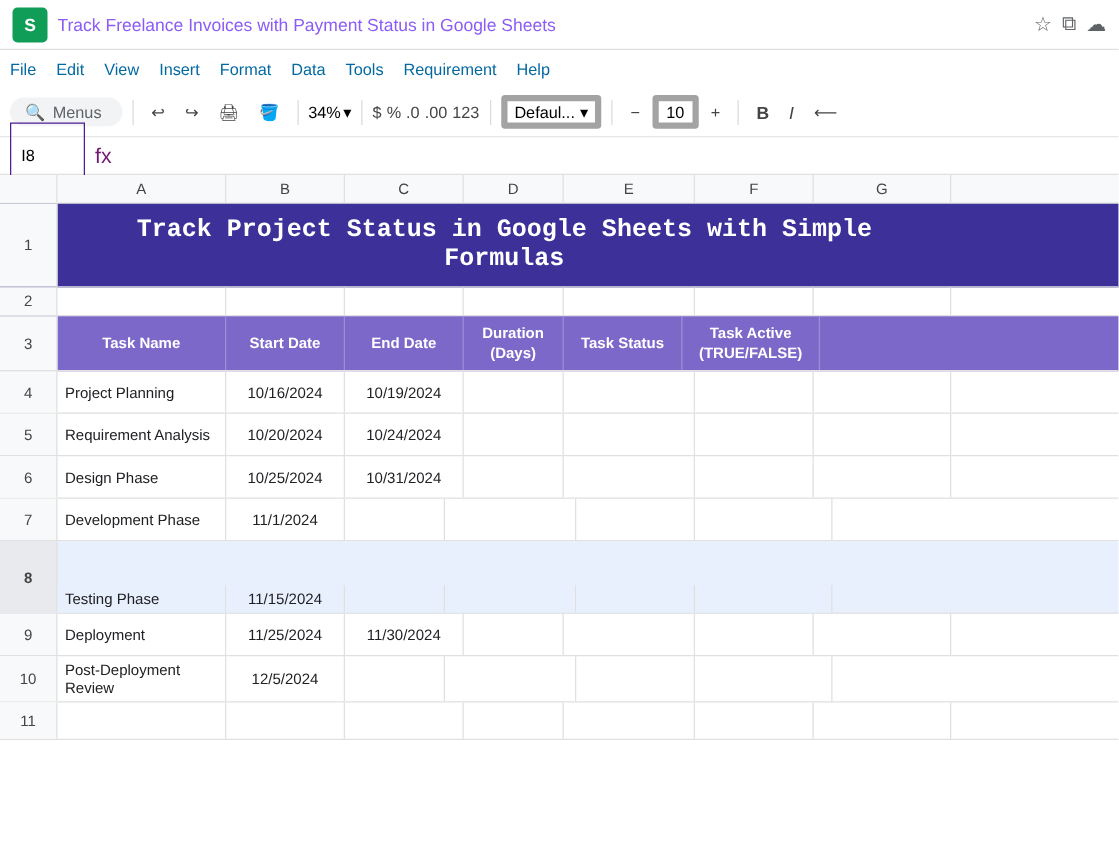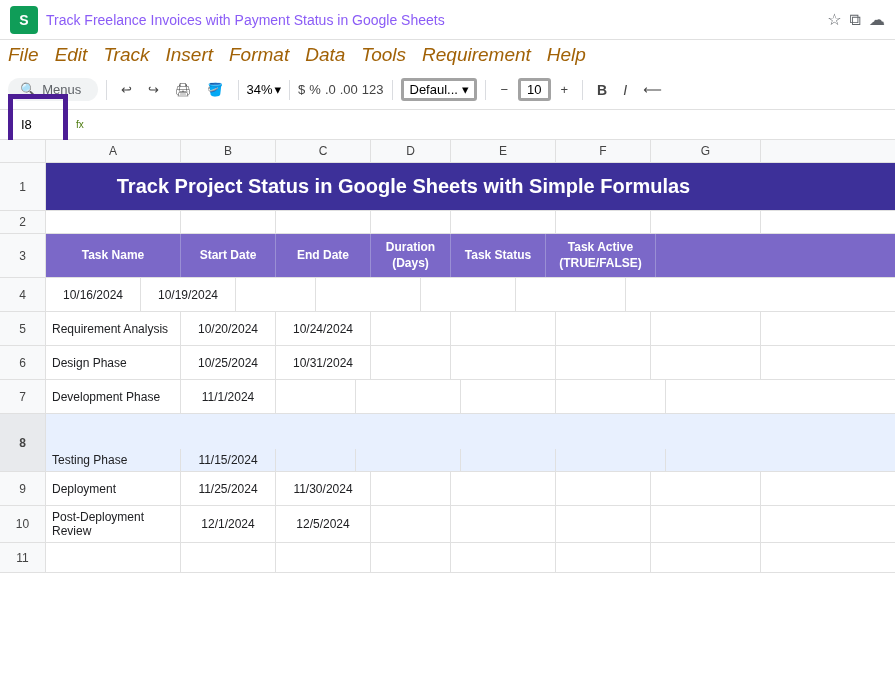--- a/index.html
+++ b/index.html
@@ -16,49 +16,49 @@
       color: white; font-size: 14px; font-weight: bold;
     }
     .title-bar .title-text { font-size: 14px; color: #8b5cf6; flex: 1; }
     .title-bar .title-icons { display: flex; gap: 8px; align-items: center; color: #5f6368; font-size: 16px; }
 
     
     .menu-bar {
       display: flex; align-items: center; height: 30px; padding: 0 8px;
       background: #fff; gap: 16px;
     }
-    .menu-bar span { font-size: 19px; color: #a16207; cursor: pointer; font-style: italic; }
+    .menu-bar span { font-size: 13px; color: #0369a1; cursor: pointer; }
 
     
     .toolbar {
       display: flex; align-items: center; height: 40px; padding: 0 8px;
       background: #fff; border-bottom: 1px solid #e0e0e0; gap: 4px;
     }
     .toolbar-search {
       display: flex; align-items: center; background: #f1f3f4; border-radius: 20px;
       padding: 4px 12px; gap: 6px; font-size: 13px; color: #5f6368; min-width: 90px;
     }
     .toolbar-sep { width: 1px; height: 20px; background: #dadce0; margin: 0 4px; }
     .toolbar-btn { padding: 2px 6px; font-size: 13px; color: #444; cursor: pointer; border: none; background: none; }
     .toolbar-zoom { display: flex; align-items: center; gap: 2px; font-size: 13px; }
     .toolbar-currency { font-size: 13px; color: #444; cursor: pointer; }
     .toolbar-font-size {
-      display: flex; align-items: center; border: 3px solid #a3a3a3; border-radius: 3px;
+      display: flex; align-items: center; border: 5px solid #a3a3a3; border-radius: 3px;
       padding: 1px 6px; font-size: 13px; gap: 4px;
     }
     .bold-btn { font-weight: bold; font-size: 14px; }
     .italic-btn { font-style: italic; font-size: 14px; }
 
     
     .formula-bar {
       display: flex; align-items: center; height: 30px; padding: 0 8px;
       background: #fff; border-bottom: 1px solid #e0e0e0; gap: 8px;
     }
-    .cell-ref { border: 5px solid #4c1d95; padding: 18px 8px; font-size: 13px; min-width: 60px; }
-    .fx-icon { color: #4d7c0f; font-size: 10px; }
+    .cell-ref { border: 1px solid #4c1d95; padding: 18px 8px; font-size: 13px; min-width: 60px; }
+    .fx-icon { color: #701a75; font-size: 17px; }
 
     
     .spreadsheet { display: flex; flex-direction: column; overflow: hidden; }
 
     
     .col-headers {
       display: flex; background: #f8f9fa; border-bottom: 1px solid #e0e0e0;
     }
     .row-num-header { width: 46px; min-width: 46px; background: #f8f9fa; border-right: 1px solid #e0e0e0; }
     .col-header {
@@ -81,20 +81,21 @@
     }
     .cell.selected-row { background: #e8f0fe; margin-top: 35px; }
     .cell-left { text-align: left; justify-content: flex-start; }
 
     
     .title-row { background: #3d3099; }
     .title-cell {
       color: white; font-weight: bold; font-size: 20px; padding: 10px 16px;
       display: flex; align-items: center; justify-content: center;
       text-align: center;
+      font-family: Liberation Mono, monospace;
     }
 
     
     .header-row { background: #7b68c8; }
     .header-cell {
       color: white; font-weight: bold; font-size: 12px; padding: 6px 4px;
       border-right: 1px solid #9a8fd4; display: flex; align-items: center; justify-content: center;
       text-align: center; line-height: 1.3;
     }
 
@@ -122,21 +123,21 @@
   <div class="title-icons">
     <span>☆</span>
     <span>⧉</span>
     <span>☁</span>
   </div>
 </div>
 
 <div class="menu-bar">
   <span>File</span>
   <span>Edit</span>
-  <span>Track</span>
+  <span>View</span>
   <span>Insert</span>
   <span>Format</span>
   <span>Data</span>
   <span>Tools</span>
   <span>Requirement</span>
   <span>Help</span>
 </div>
 
 <div class="toolbar">
   <div class="toolbar-search">
@@ -216,20 +217,21 @@
     <div class="header-cell w-b">Start Date</div>
     <div class="header-cell w-c">End Date</div>
     <div class="header-cell w-d">Duration (Days)</div>
     <div class="header-cell w-f">Task Status</div>
     <div class="header-cell w-g">Task Active (TRUE/FALSE)</div>
   </div>
 
   <div id="data-rows">
       <div class="sheet-row data-row">
         <div class="row-num">4</div>
+        <div class="cell w-a cell-left">Project Planning</div>
         <div class="cell w-b">10/16/2024</div>
         <div class="cell w-c">10/19/2024</div>
         <div class="cell w-d"></div>
         <div class="cell w-e"></div>
         <div class="cell w-f"></div>
         <div class="cell w-g"></div>
       </div>
       <div class="sheet-row data-row">
         <div class="row-num">5</div>
         <div class="cell w-a cell-left">Requirement Analysis</div>
@@ -274,21 +276,20 @@
         <div class="cell w-b">11/25/2024</div>
         <div class="cell w-c">11/30/2024</div>
         <div class="cell w-d"></div>
         <div class="cell w-e"></div>
         <div class="cell w-f"></div>
         <div class="cell w-g"></div>
       </div>
       <div class="sheet-row data-row">
         <div class="row-num">10</div>
         <div class="cell w-a cell-left">Post-Deployment Review</div>
-        <div class="cell w-b">12/1/2024</div>
         <div class="cell w-c">12/5/2024</div>
         <div class="cell w-d"></div>
         <div class="cell w-e"></div>
         <div class="cell w-f"></div>
         <div class="cell w-g"></div>
       </div>
     </div>
 
   <div class="sheet-row empty-row">
     <div class="row-num">11</div>

